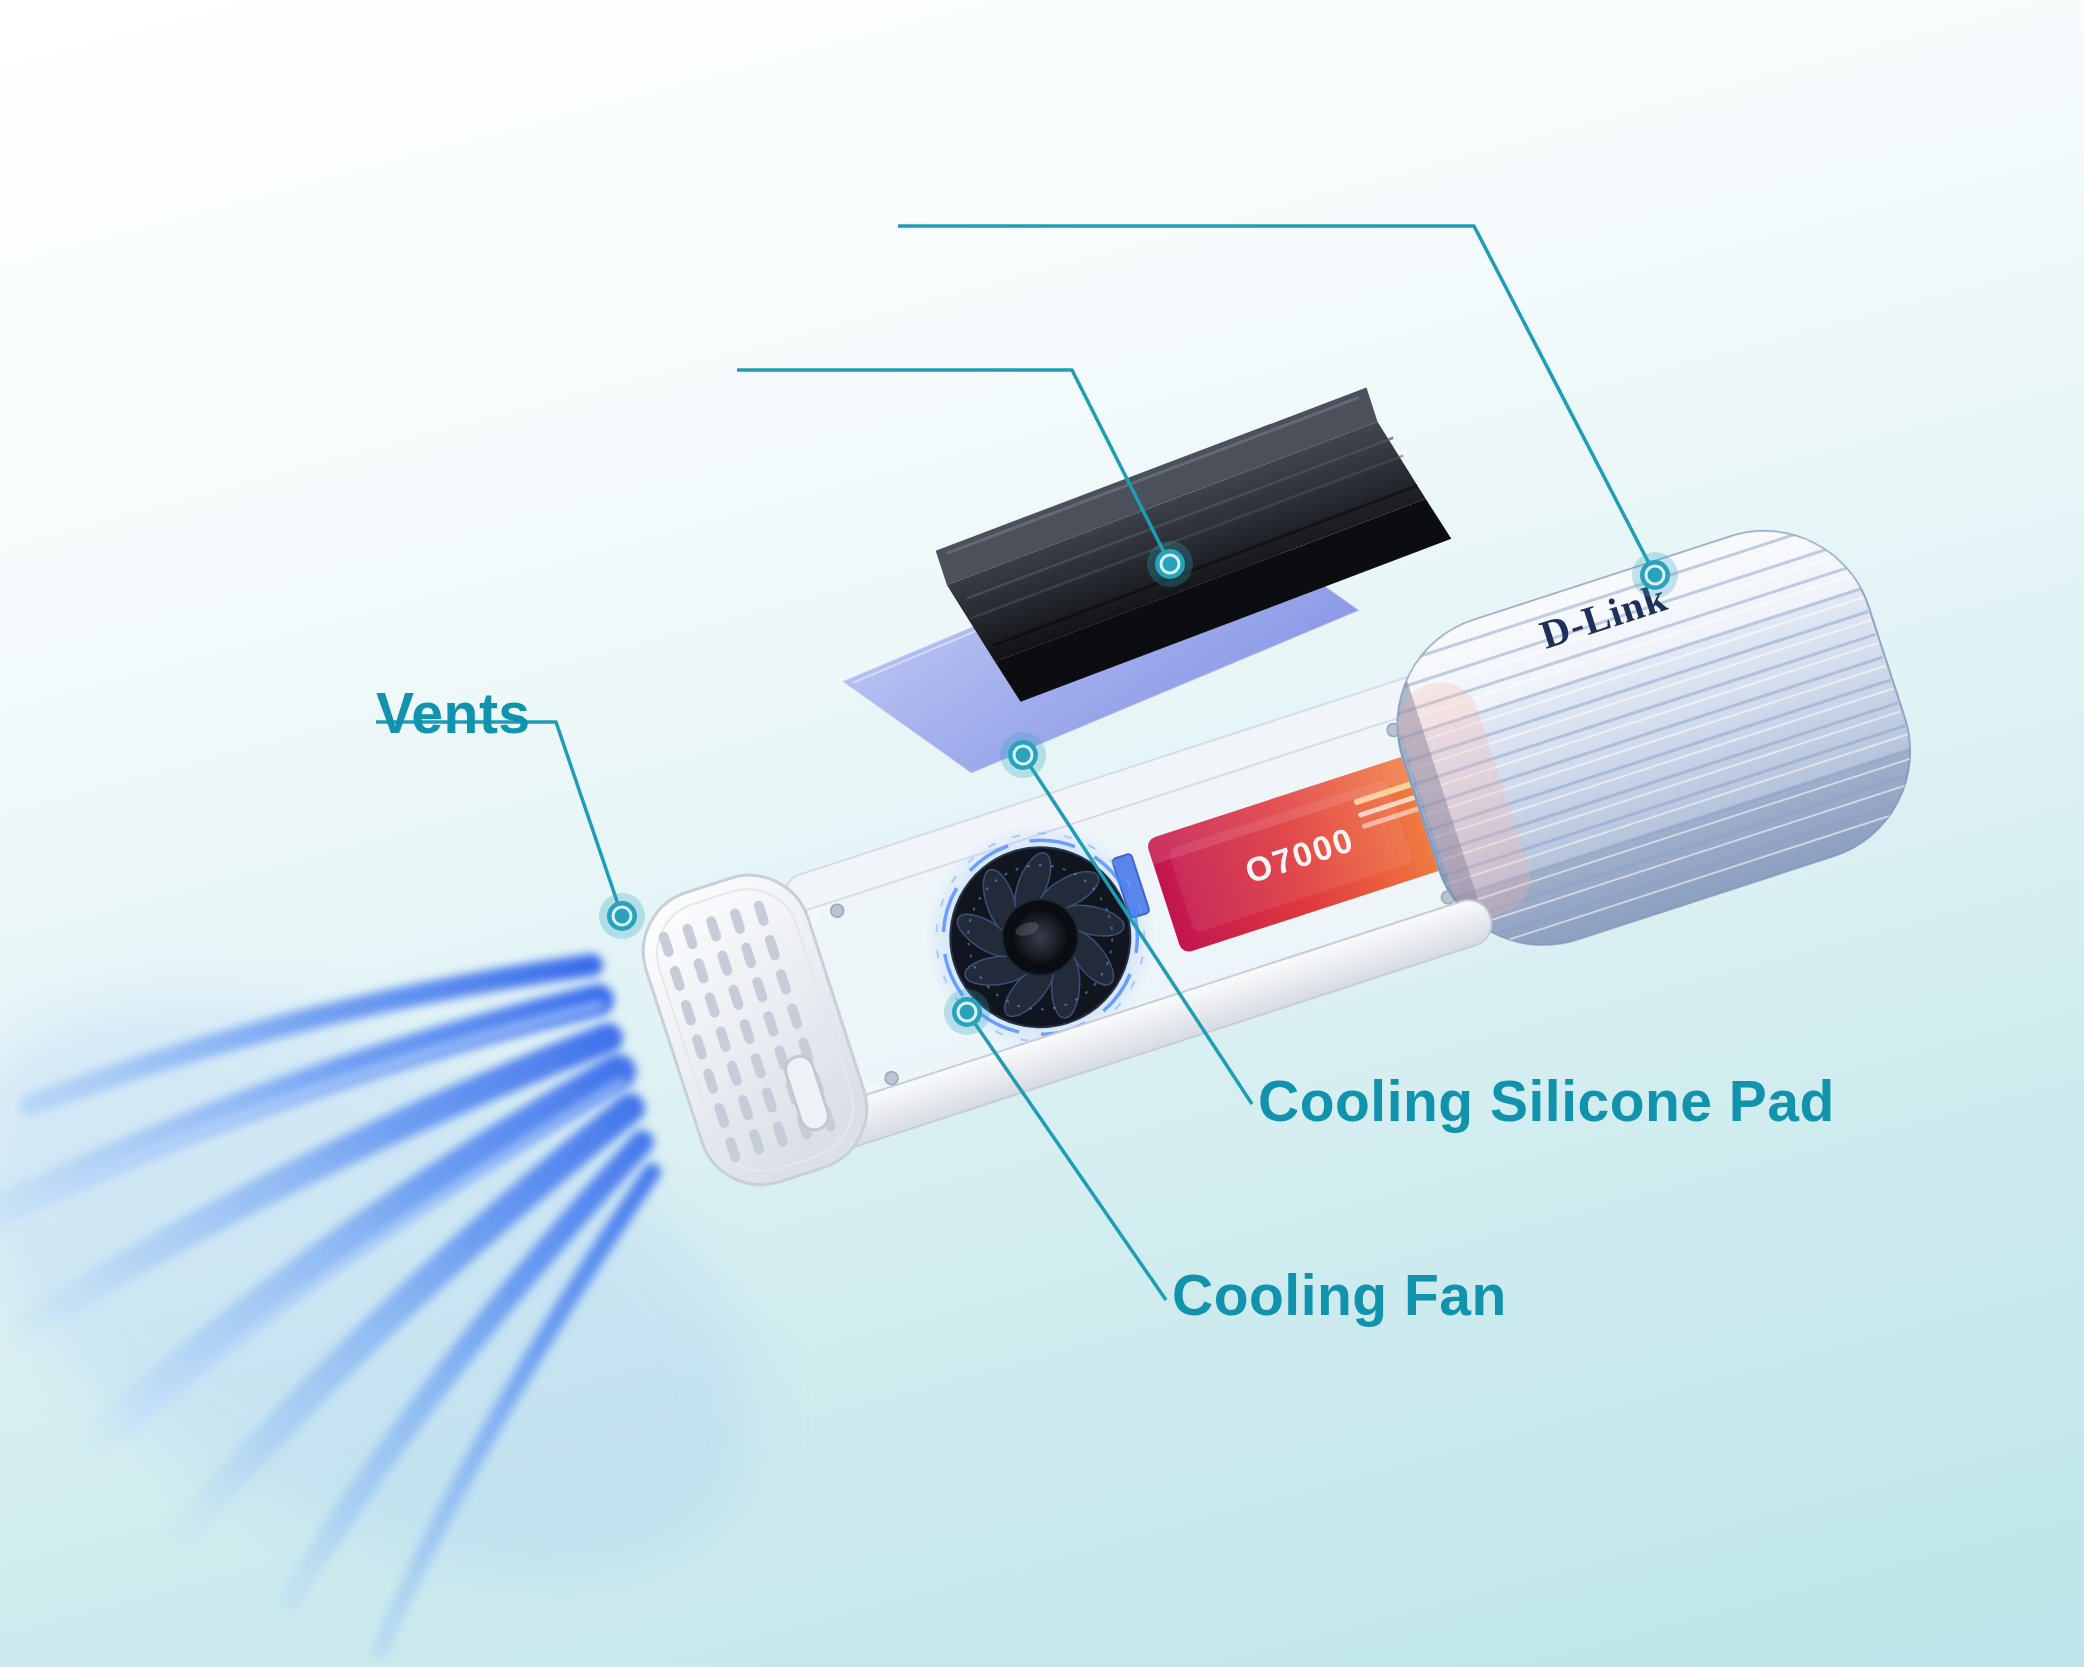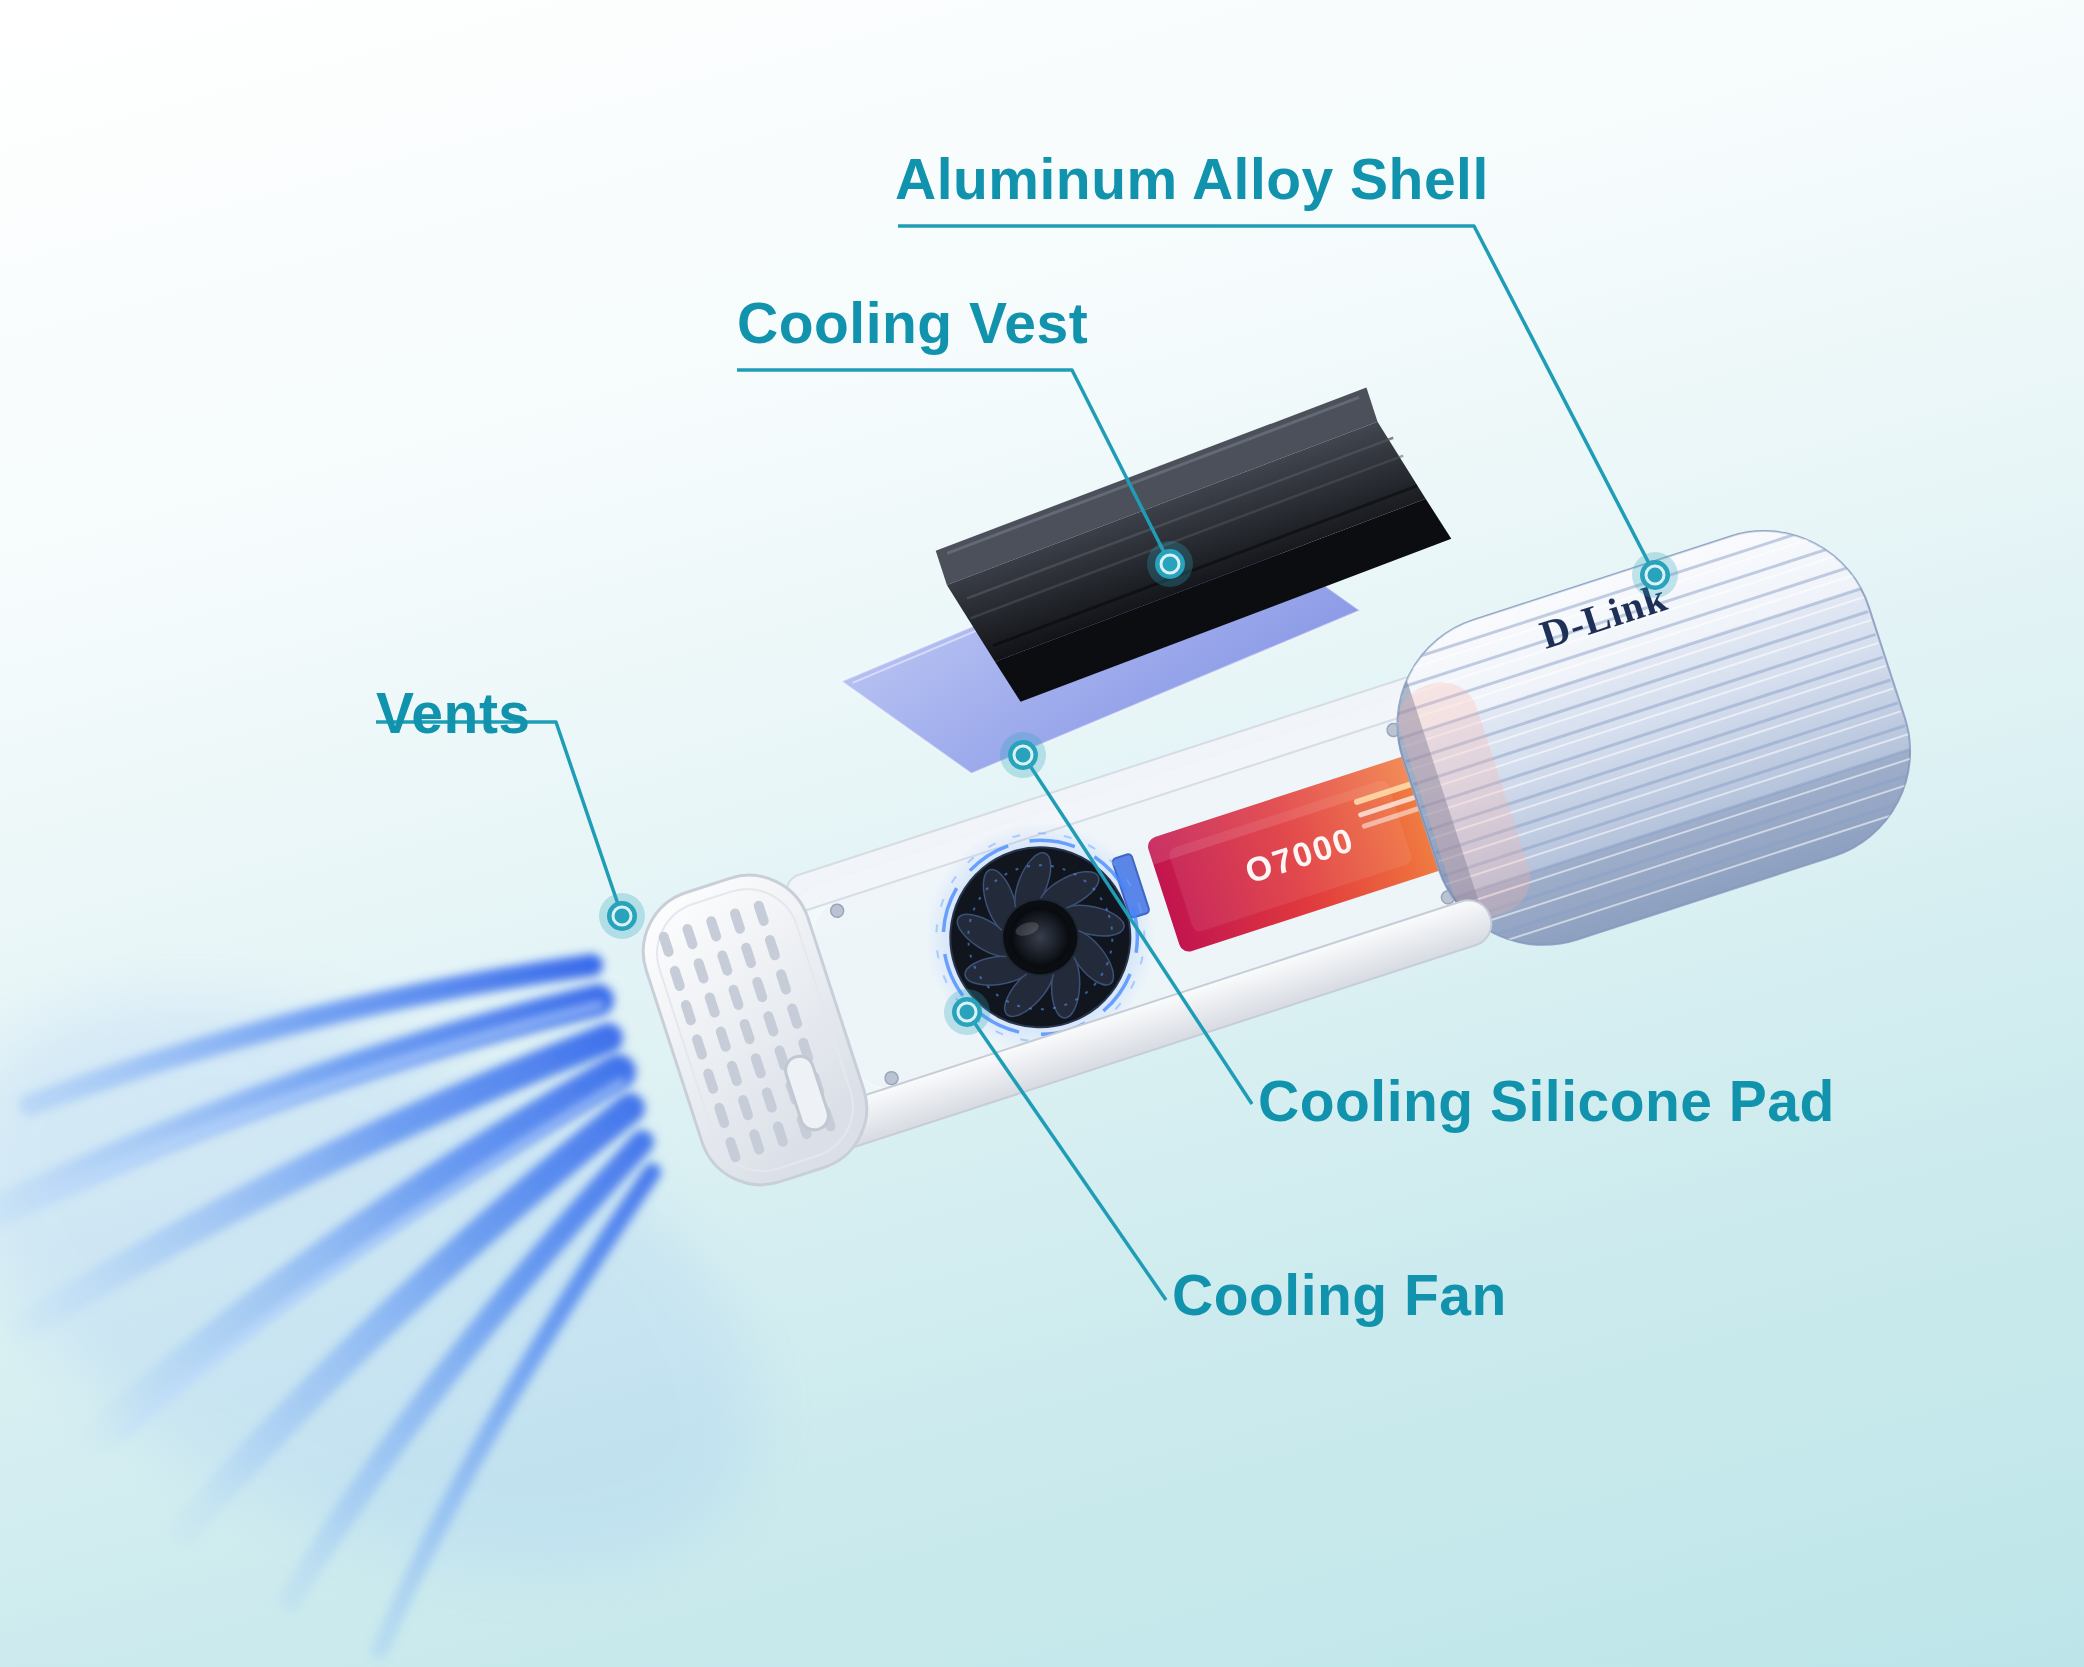--- a/index.html
+++ b/index.html
@@ -278,19 +278,17 @@
           <circle r="9" fill="none" stroke="#d8f3f7" stroke-width="3"></circle>
       </g>
       <g transform="translate(967,1012)">
         <circle r="23" fill="#2ea6be" opacity="0.28"></circle>
           <circle r="15" fill="#29a2bb"></circle>
           <circle r="9" fill="none" stroke="#d8f3f7" stroke-width="3"></circle>
       </g>
     </g>
   </svg>
 
-  <div class="callout-label" style="left:895px;top:146px">Aluminum Alloy Shell</div>
-  <div class="callout-label" style="left:737px;top:290px">Cooling Vest</div>
   <div class="callout-label" style="left:376px;top:680px">Vents</div>
   <div class="callout-label" style="left:1258px;top:1068px">Cooling Silicone Pad</div>
   <div class="callout-label" style="left:1172px;top:1262px">Cooling Fan</div>
 
 </div>
 
 </body></html>

